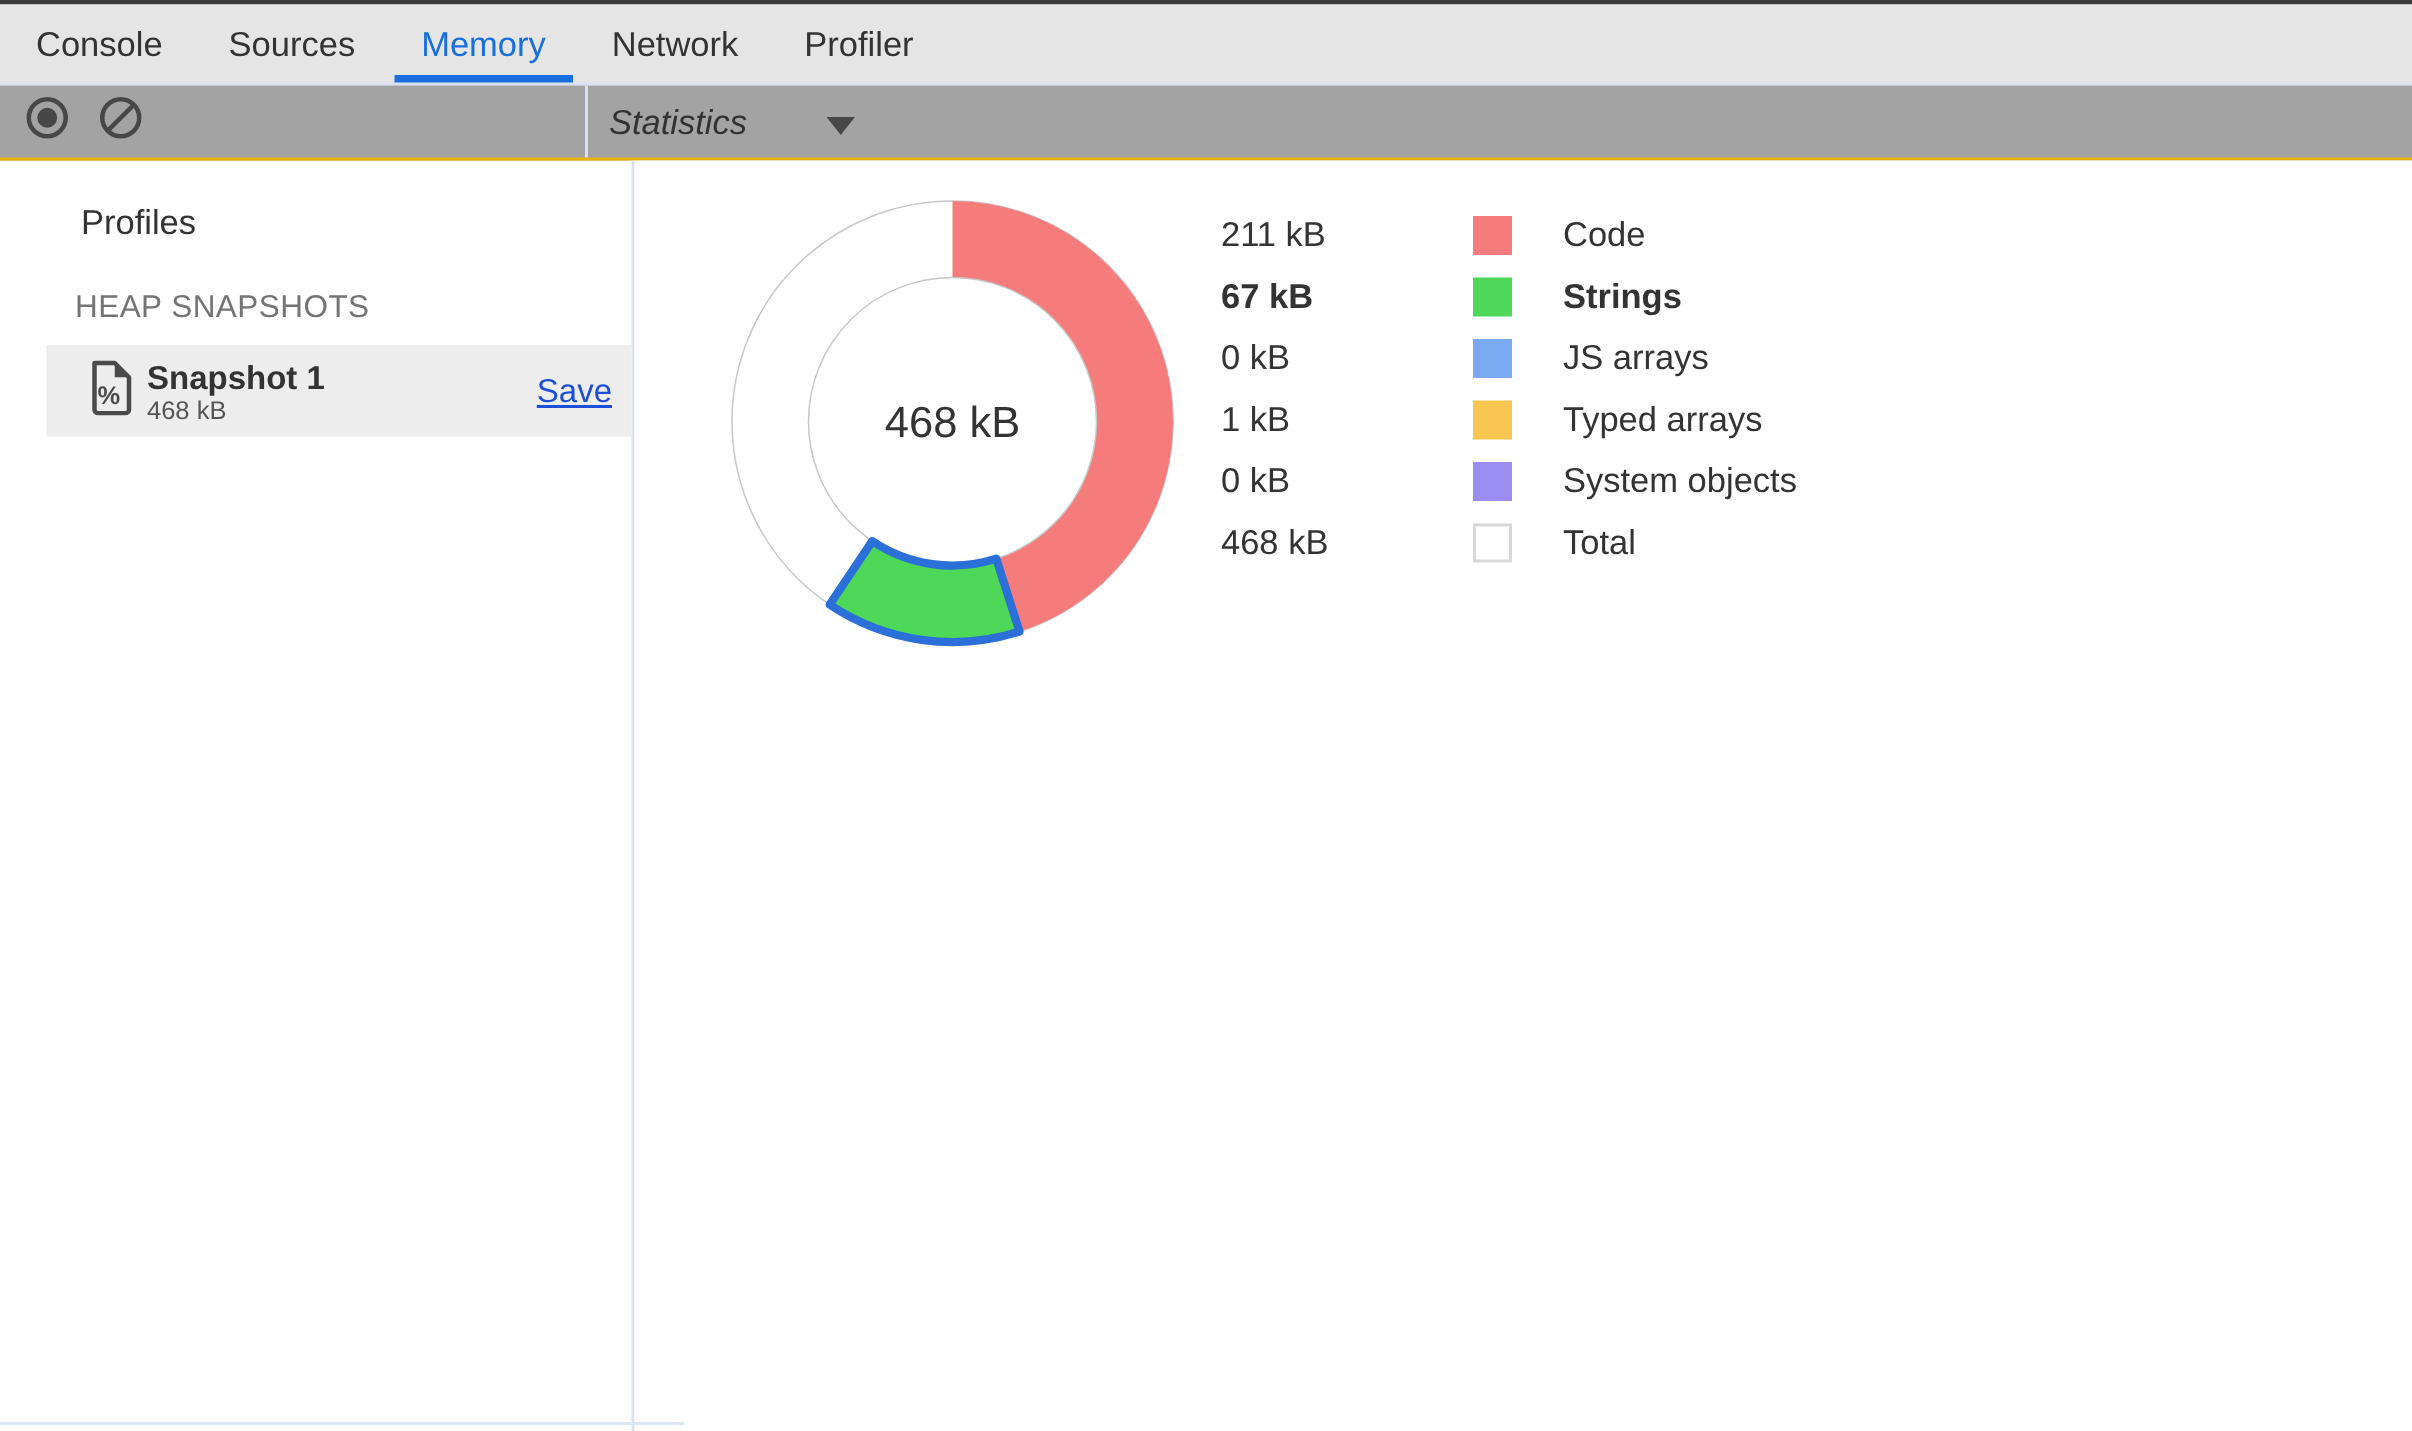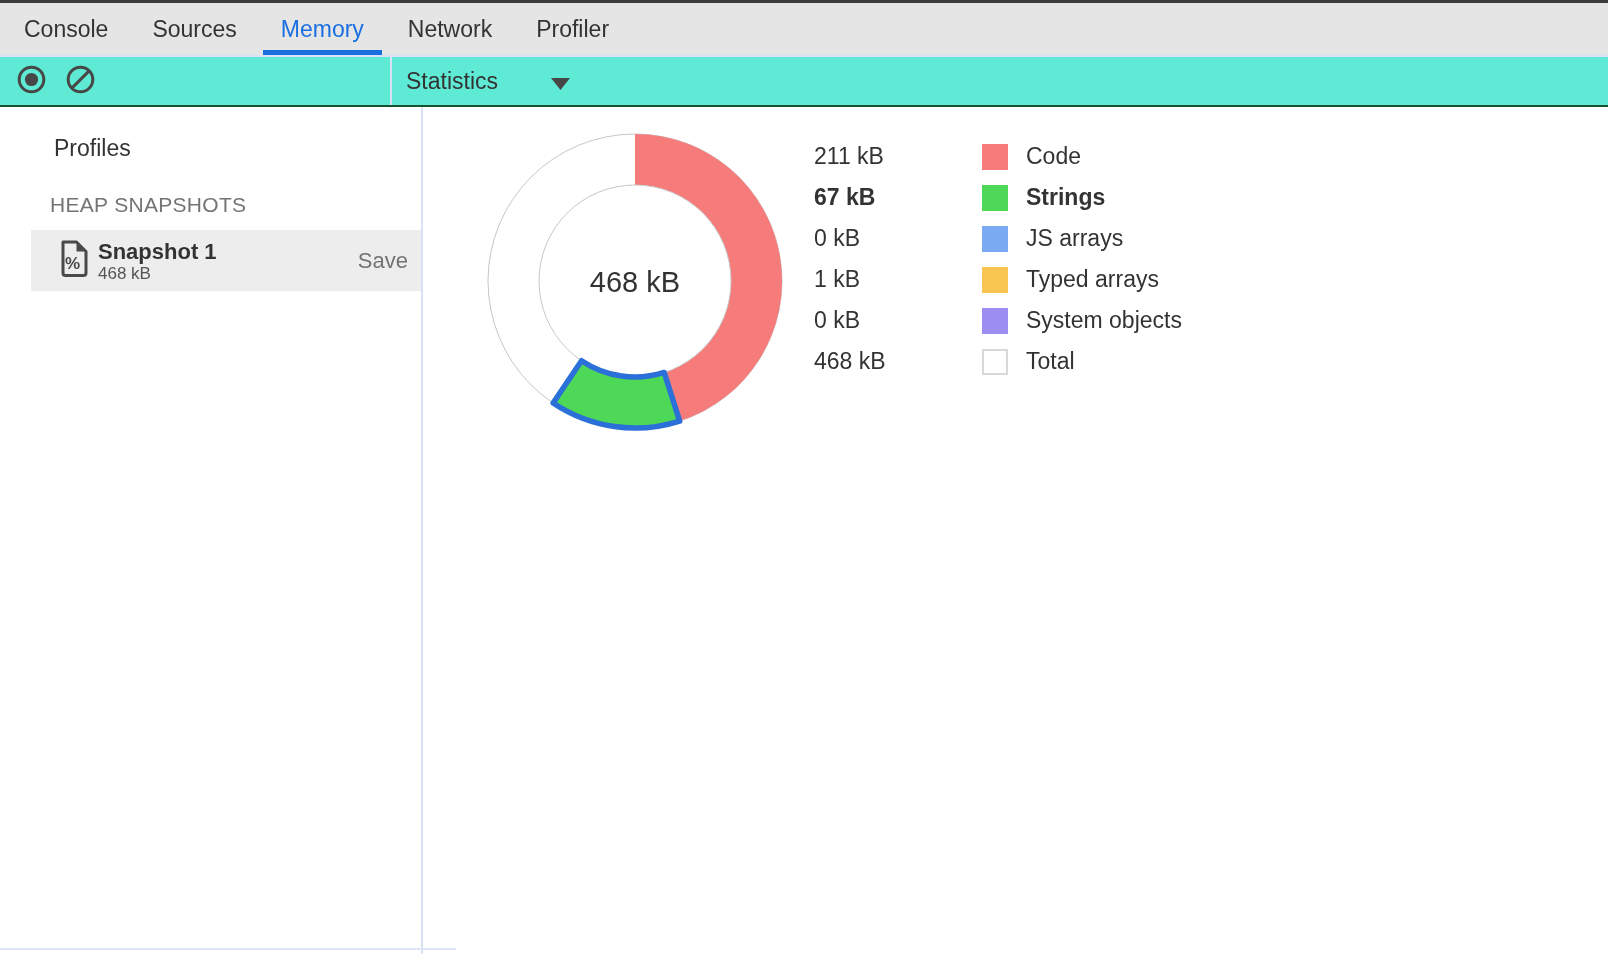--- a/index.html
+++ b/index.html
@@ -6,49 +6,49 @@
   .app{position:relative;width:1608px;height:954px;background:#fff;overflow:hidden;
        font-family:"Liberation Sans",sans-serif;color:#333;}
   .top-strip{height:3px;background:#3b3b3e;}
   
   .tabbar{height:52px;background:#e5e5e5;border-bottom:2px solid #d9e2f4;
           display:flex;align-items:stretch;padding-left:2px;}
   .tab{display:flex;align-items:center;padding:0 22px;font-size:23px;position:relative;cursor:pointer;}
   .tab.active{color:#1a6fe0;}
   .tab.active::after{content:'';position:absolute;left:4px;right:4px;bottom:0;height:5px;background:#1a6fe0;}
   
-  .toolbar-row{height:48px;border-bottom:2px solid #14532d;display:flex;background:#5eead4;}
+  .toolbar-row{height:48px;border-bottom:2px solid #eab308;display:flex;background:#a3a3a3;font-style:italic;}
   .toolbar-left{width:392px;border-right:2px solid #d9e2f4;box-sizing:border-box;
                 display:flex;align-items:center;gap:20px;padding-left:17px;flex:none;}
   .icon-button{width:29px;height:29px;display:flex;align-items:center;justify-content:center;cursor:pointer;}
   .toolbar-main{flex:1;display:flex;align-items:center;}
   .view-select{display:flex;align-items:center;padding-left:14px;font-size:23px;cursor:pointer;}
   .view-select .caret{margin-left:53px;margin-top:3px;}
   
   .body-row{display:flex;height:847px;}
   .sidebar{width:392px;border-right:2px solid #d9e2f4;box-sizing:border-box;flex:none;margin-left:31px;}
   .profiles-heading{font-size:23px;margin:28px 0 0 23px;}
   .section-heading{font-size:21px;color:#747474;margin:31px 0 13px 19px;letter-spacing:.3px;}
   .snapshot-item{height:61px;background:#ededed;display:flex;align-items:center;
                  padding-left:28px;cursor:pointer;}
   .snapshot-icon{margin-right:9px;flex:none;}
   .snapshot-text .title{font-size:22px;line-height:25px;font-weight:bold;}
   .snapshot-text .size{font-size:17px;line-height:19px;color:#555;}
-  .save-link{margin-left:auto;margin-right:13px;font-size:22px;
-             color:#737373;cursor:pointer;}
+  .save-link{margin-left:auto;margin-right:13px;font-size:22px;text-decoration:underline;
+             color:#1d4ed8;cursor:pointer;}
   .content{flex:1;position:relative;background:#fff;}
   .donut-wrap{position:absolute;left:56px;top:18px;}
   .donut-wrap text{font-family:"Liberation Sans",sans-serif;}
   
   .legend{position:absolute;left:391px;top:29px;font-size:23px;}
   .legend-row{display:flex;align-items:center;height:41px;}
   .legend-value{width:150px;text-align:left;}
   .legend-swatch{width:26px;height:26px;margin-left:18px;flex:none;}
   .legend-swatch.bordered{border:2px solid #d8d8d8;box-sizing:border-box;}
-  .legend-label{margin-left:18px;white-space:nowrap;}
+  .legend-label{margin-left:34px;white-space:nowrap;}
   .legend-row.selected .legend-value,
   .legend-row.selected .legend-label{font-weight:bold;}
   .bottom-left-line{position:absolute;left:0;top:948px;width:456px;height:2px;background:#dde6f5;}
 </style>
 </head>
 <body>
 
 <div class="app">
   <div class="top-strip"></div>
 

